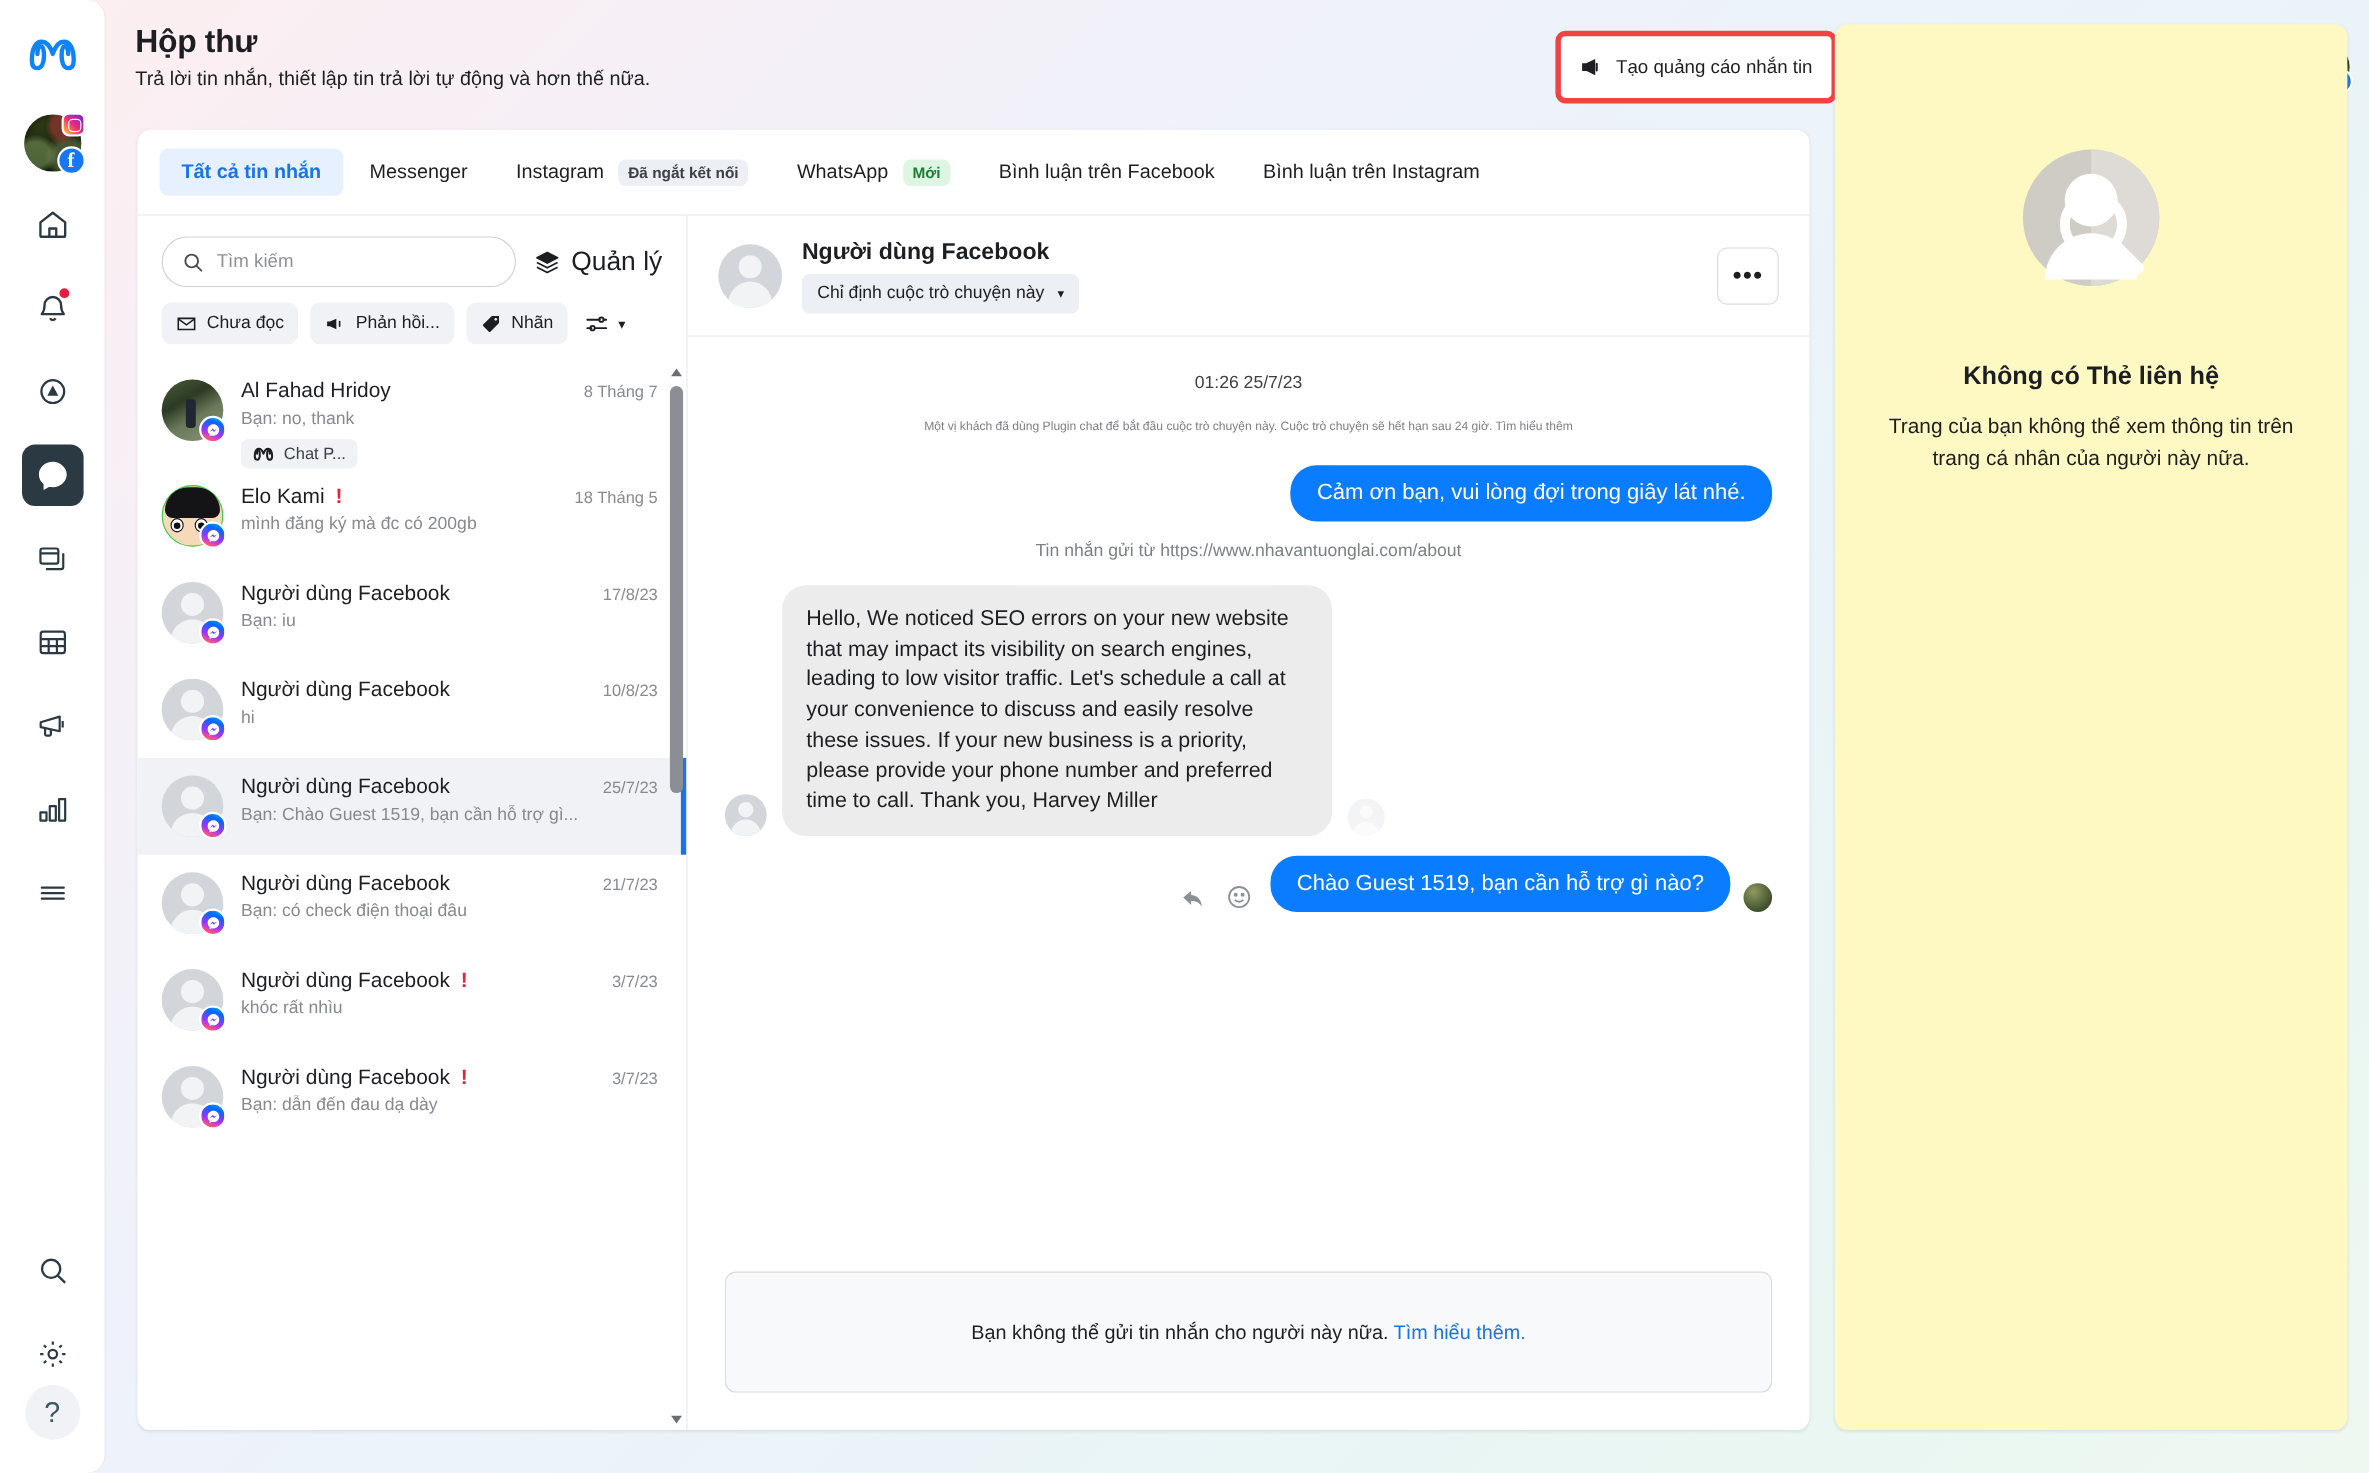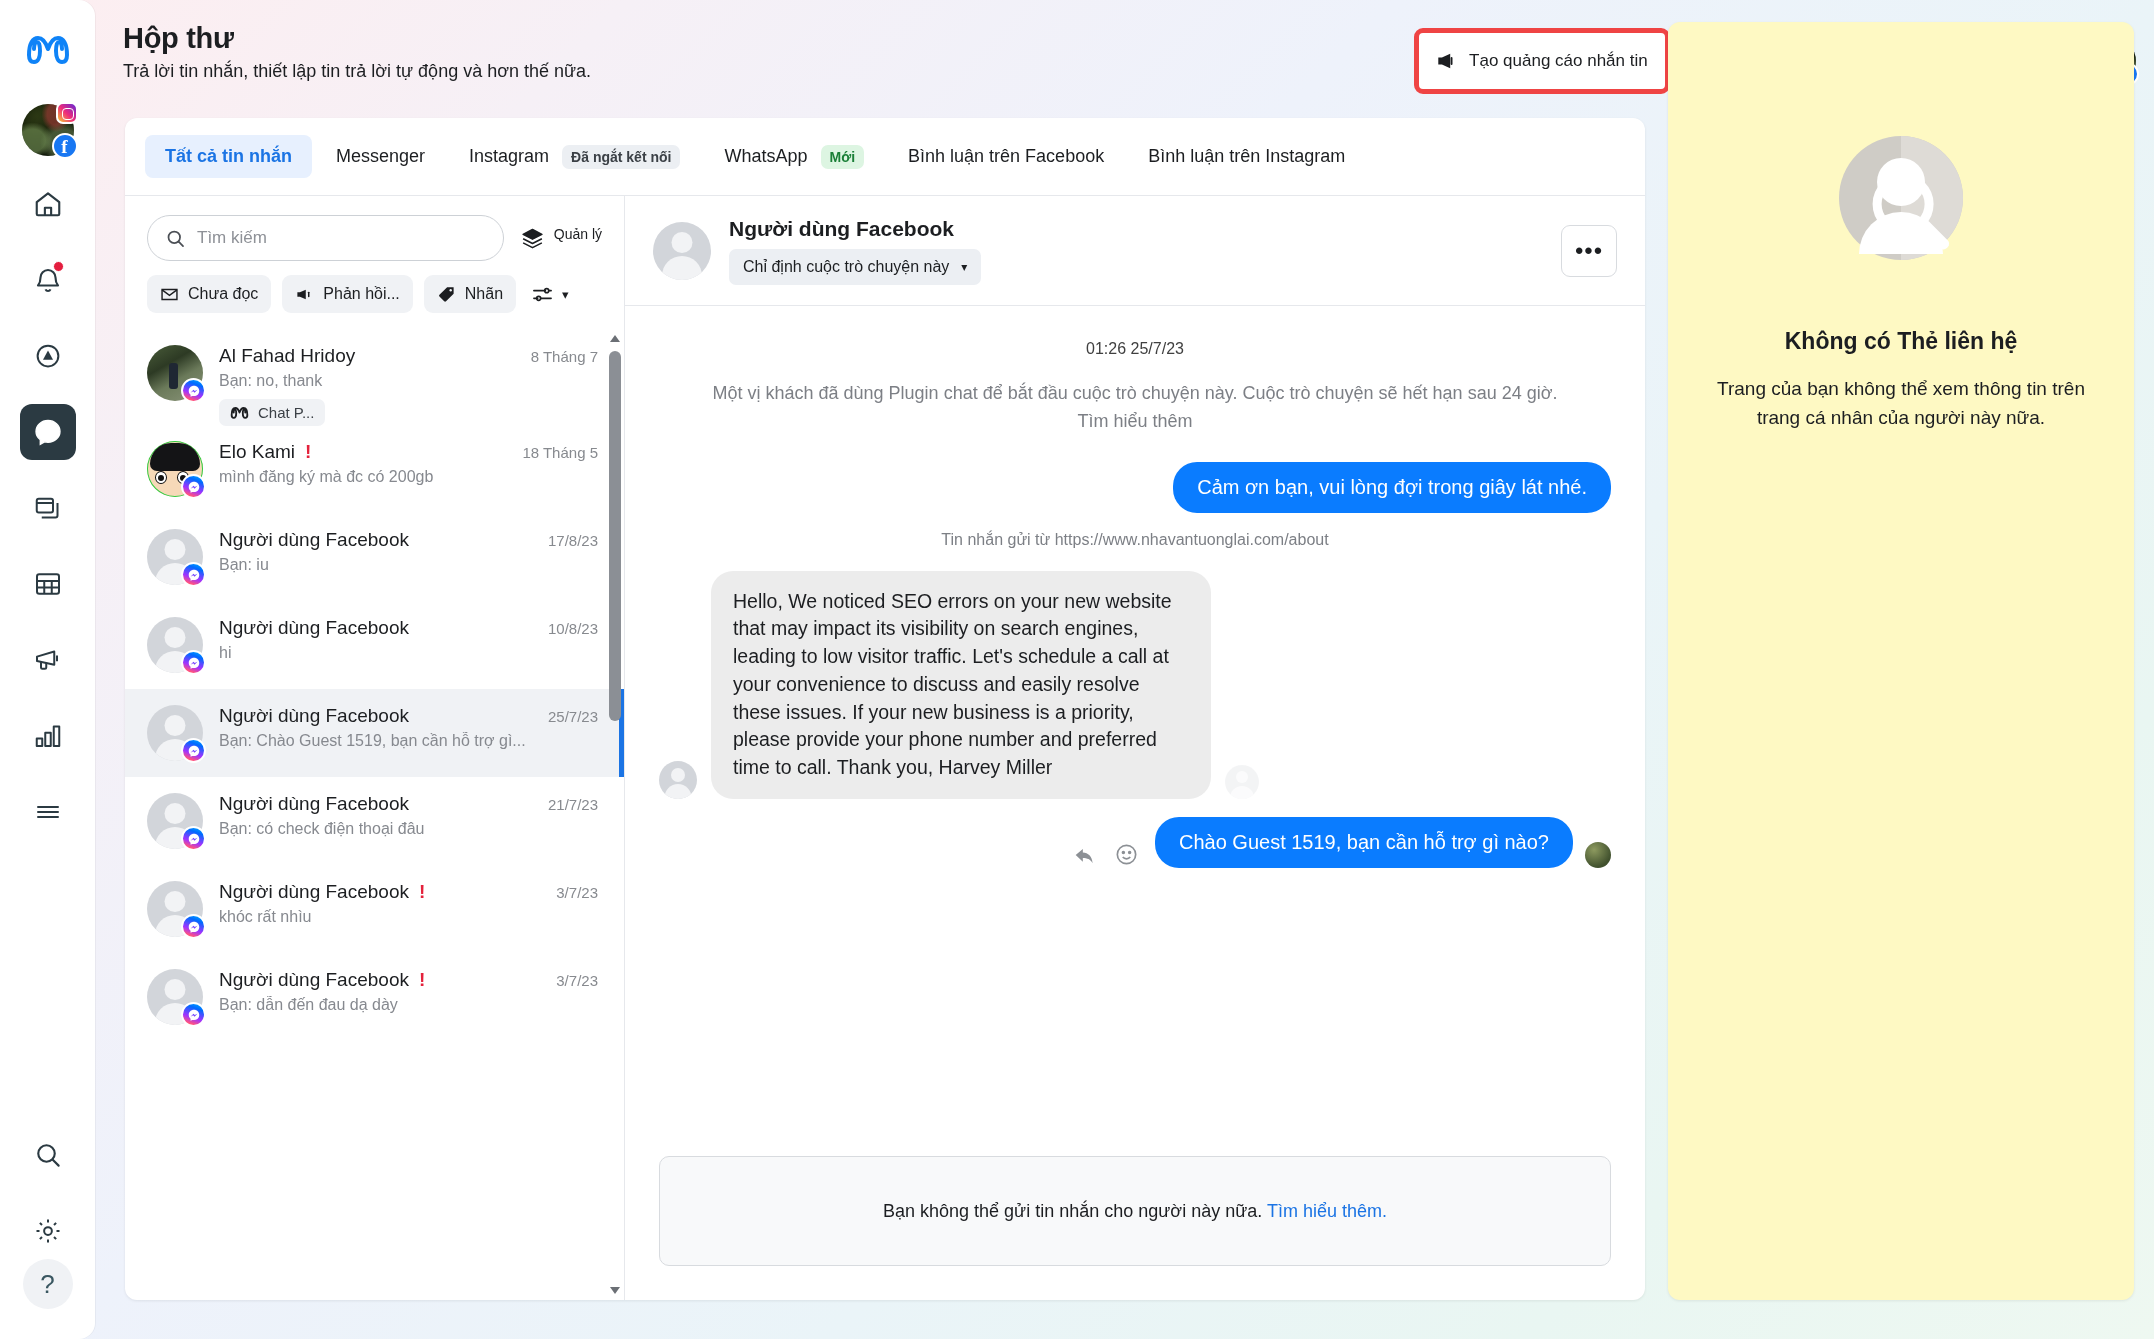--- a/index.html
+++ b/index.html
@@ -118,21 +118,21 @@
   #list {
     width:500px; border-right:1px solid #e6e8ec; display:flex; flex-direction:column;
     position:relative;
   }
   #searchrow { padding:19px 22px 0 22px; display:flex; align-items:center; gap:16px; }
   #searchbox {
     flex:1; height:46px; border:1px solid #cdd1d6; border-radius:23px;
     display:flex; align-items:center; gap:11px; padding:0 17px;
   }
   #searchbox .ph { color:#8e9197; font-size:17px; }
-  #manage { display:flex; align-items:flex-start; gap:9px; font-size:14px; cursor:pointer; }
+  #manage { display:flex; align-items:center; gap:9px; font-size:24px; cursor:pointer; }
 
   #filters { display:flex; align-items:center; gap:11px; padding:14px 22px 16px 22px; }
   .chip {
     background:#f0f2f5; border-radius:9px; height:38px; padding:0 13px;
     display:flex; align-items:center; gap:9px; font-size:16px; cursor:pointer; white-space:nowrap;
   }
   .sortbtn { display:flex; align-items:center; gap:8px; padding-left:4px; cursor:pointer; }
 
   #convscroll { flex:1; overflow:hidden; position:relative; }
   .conv {
@@ -207,21 +207,21 @@
   }
   .more-btn {
     margin-left:auto; width:56px; height:52px; border:1px solid #d8dbdf; border-radius:9px;
     display:flex; align-items:center; justify-content:center; cursor:pointer;
     font-size:24px; color:#1c1e21; letter-spacing:1px; line-height:0;
   }
 
   #msgs { flex:1; padding:34px 34px 0 34px; overflow:hidden; }
   .msg-time { text-align:center; font-size:16px; color:#404040; margin-bottom:22px; }
   .sys-note {
-    text-align:center; font-size:18px; color:#7c7f85; line-height:1.55;
+    text-align:center; font-size:11px; color:#7c7f85; line-height:1.55;
     max-width:850px; margin:0 auto 26px auto;
   }
   .row { display:flex; margin-bottom:18px; align-items:flex-end; }
   .row.out { justify-content:flex-end; }
   .bubble-out {
     background:#0a7cff; color:#fff; border-radius:24px; padding:14px 24px;
     font-size:20px; max-width:640px;
   }
   .bubble-in {
     background:#ececec; color:#1c1e21; border-radius:22px; padding:17px 22px;

